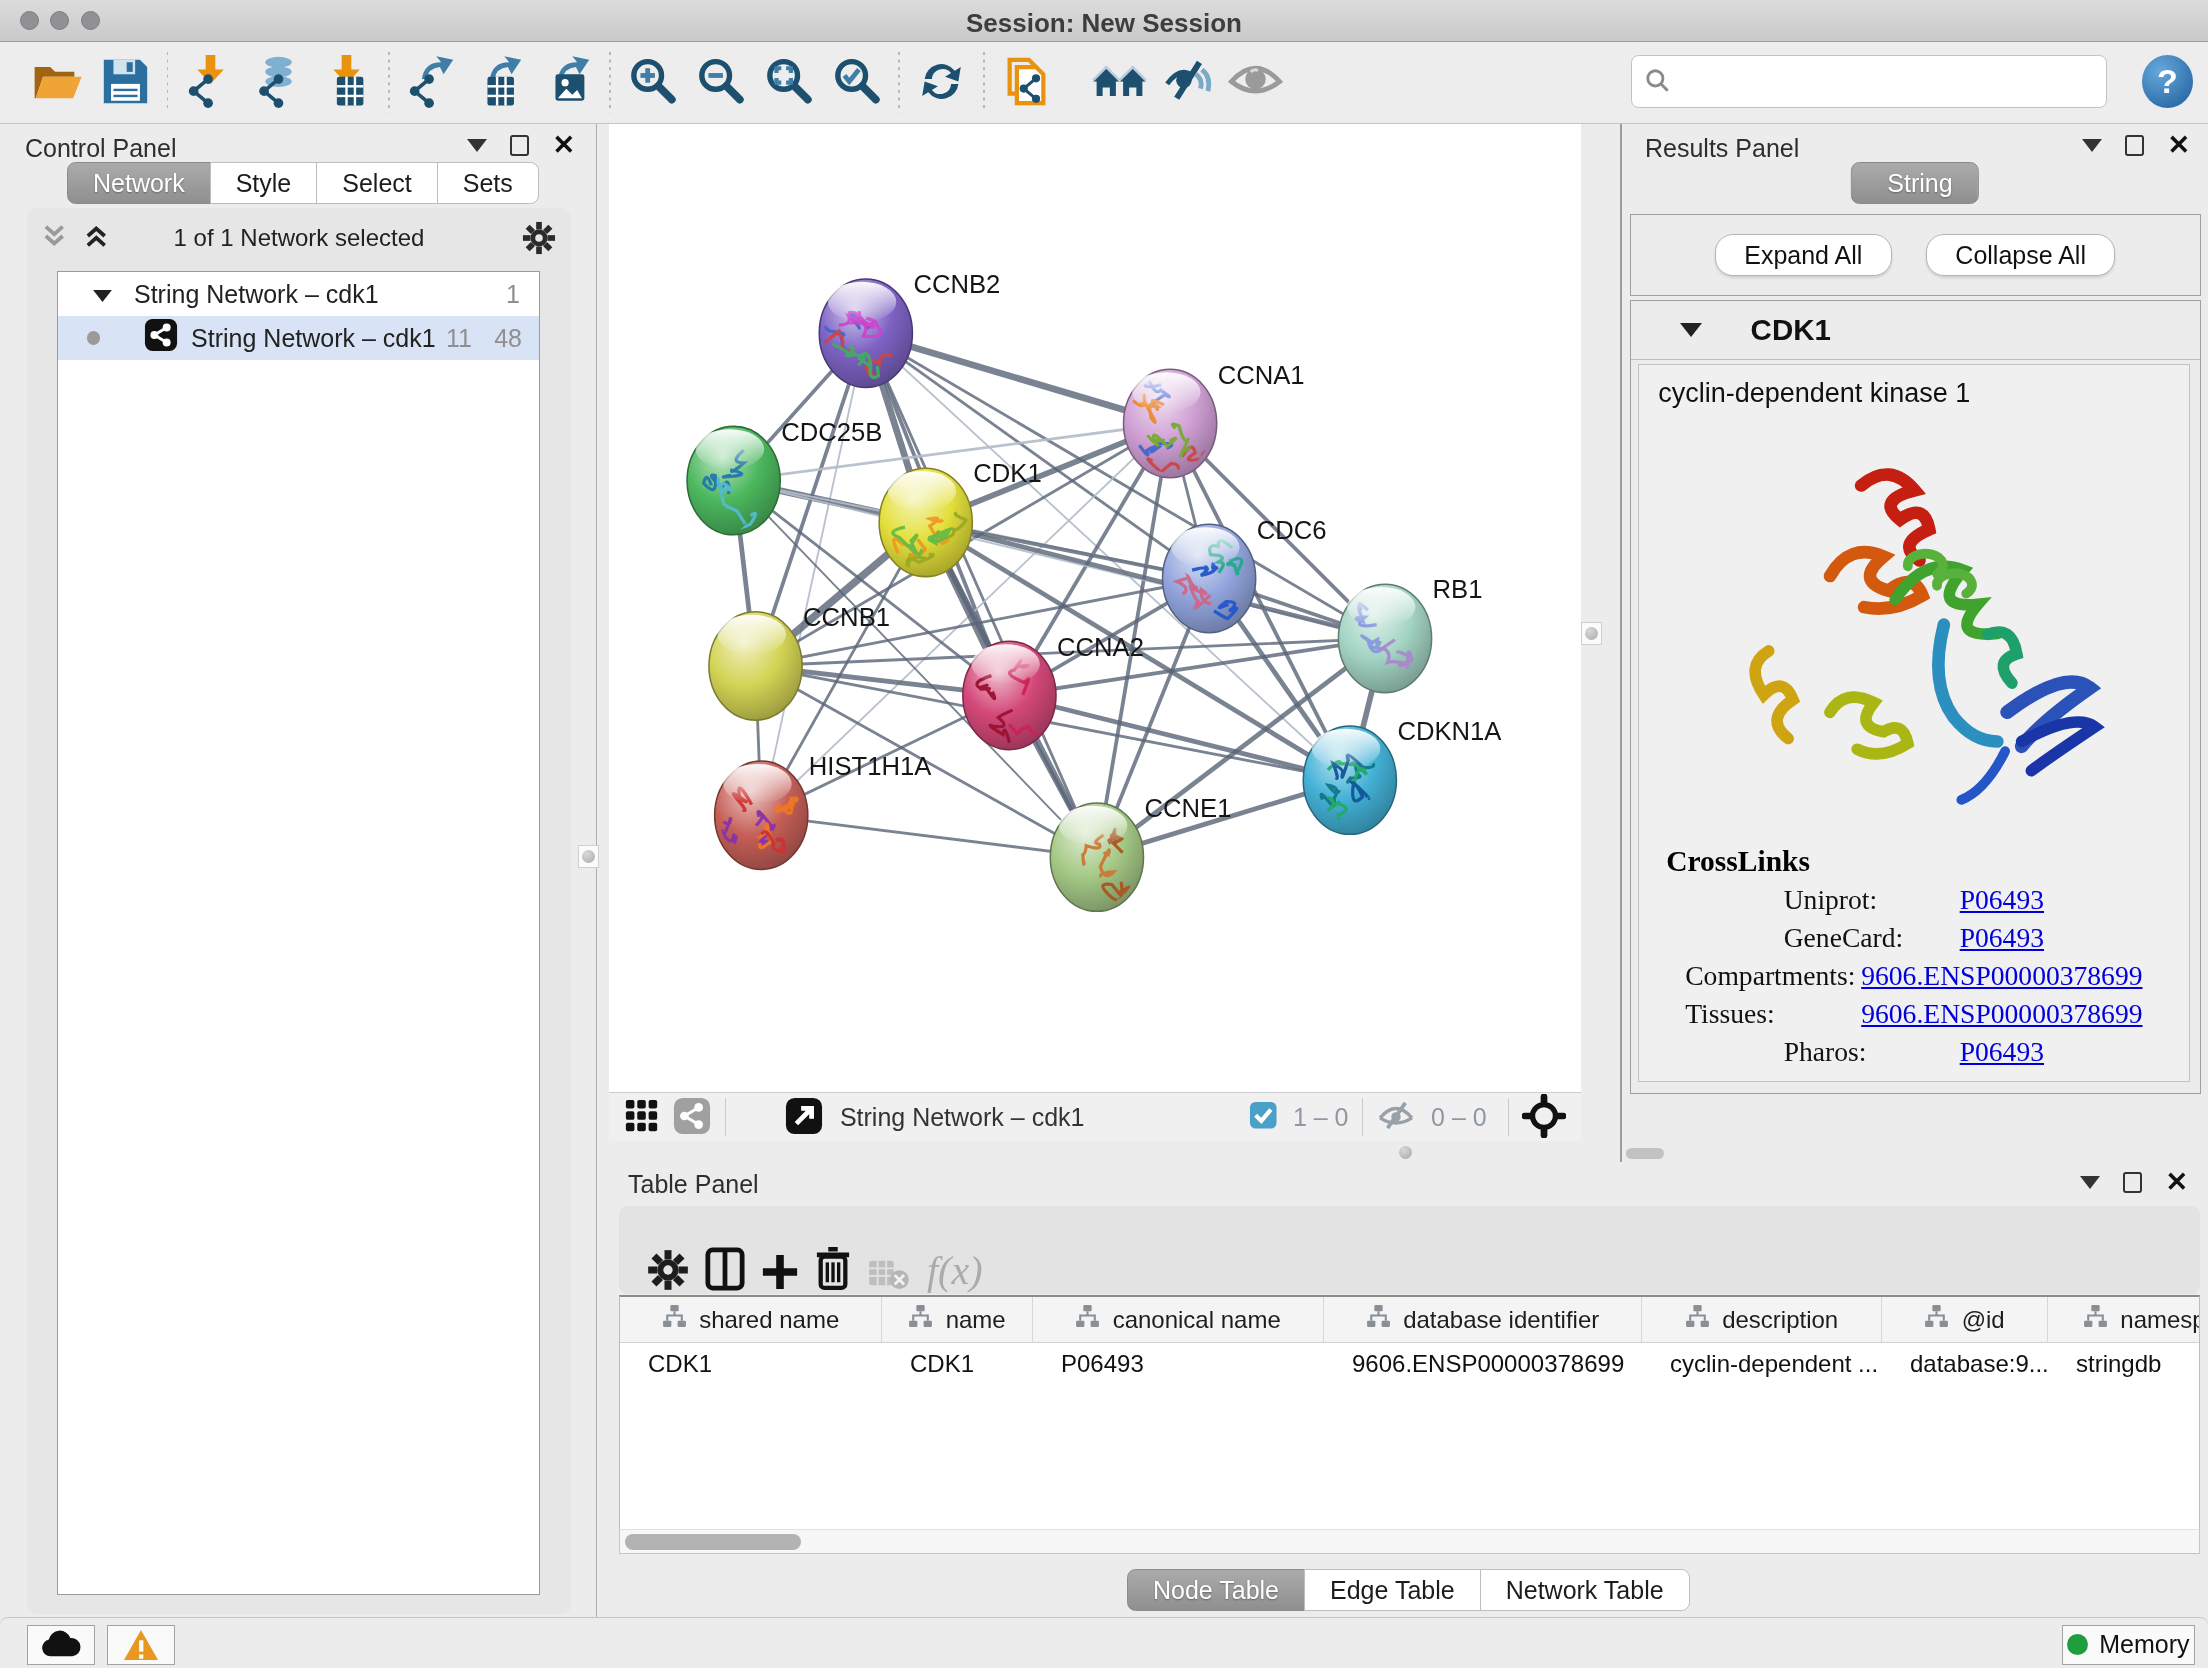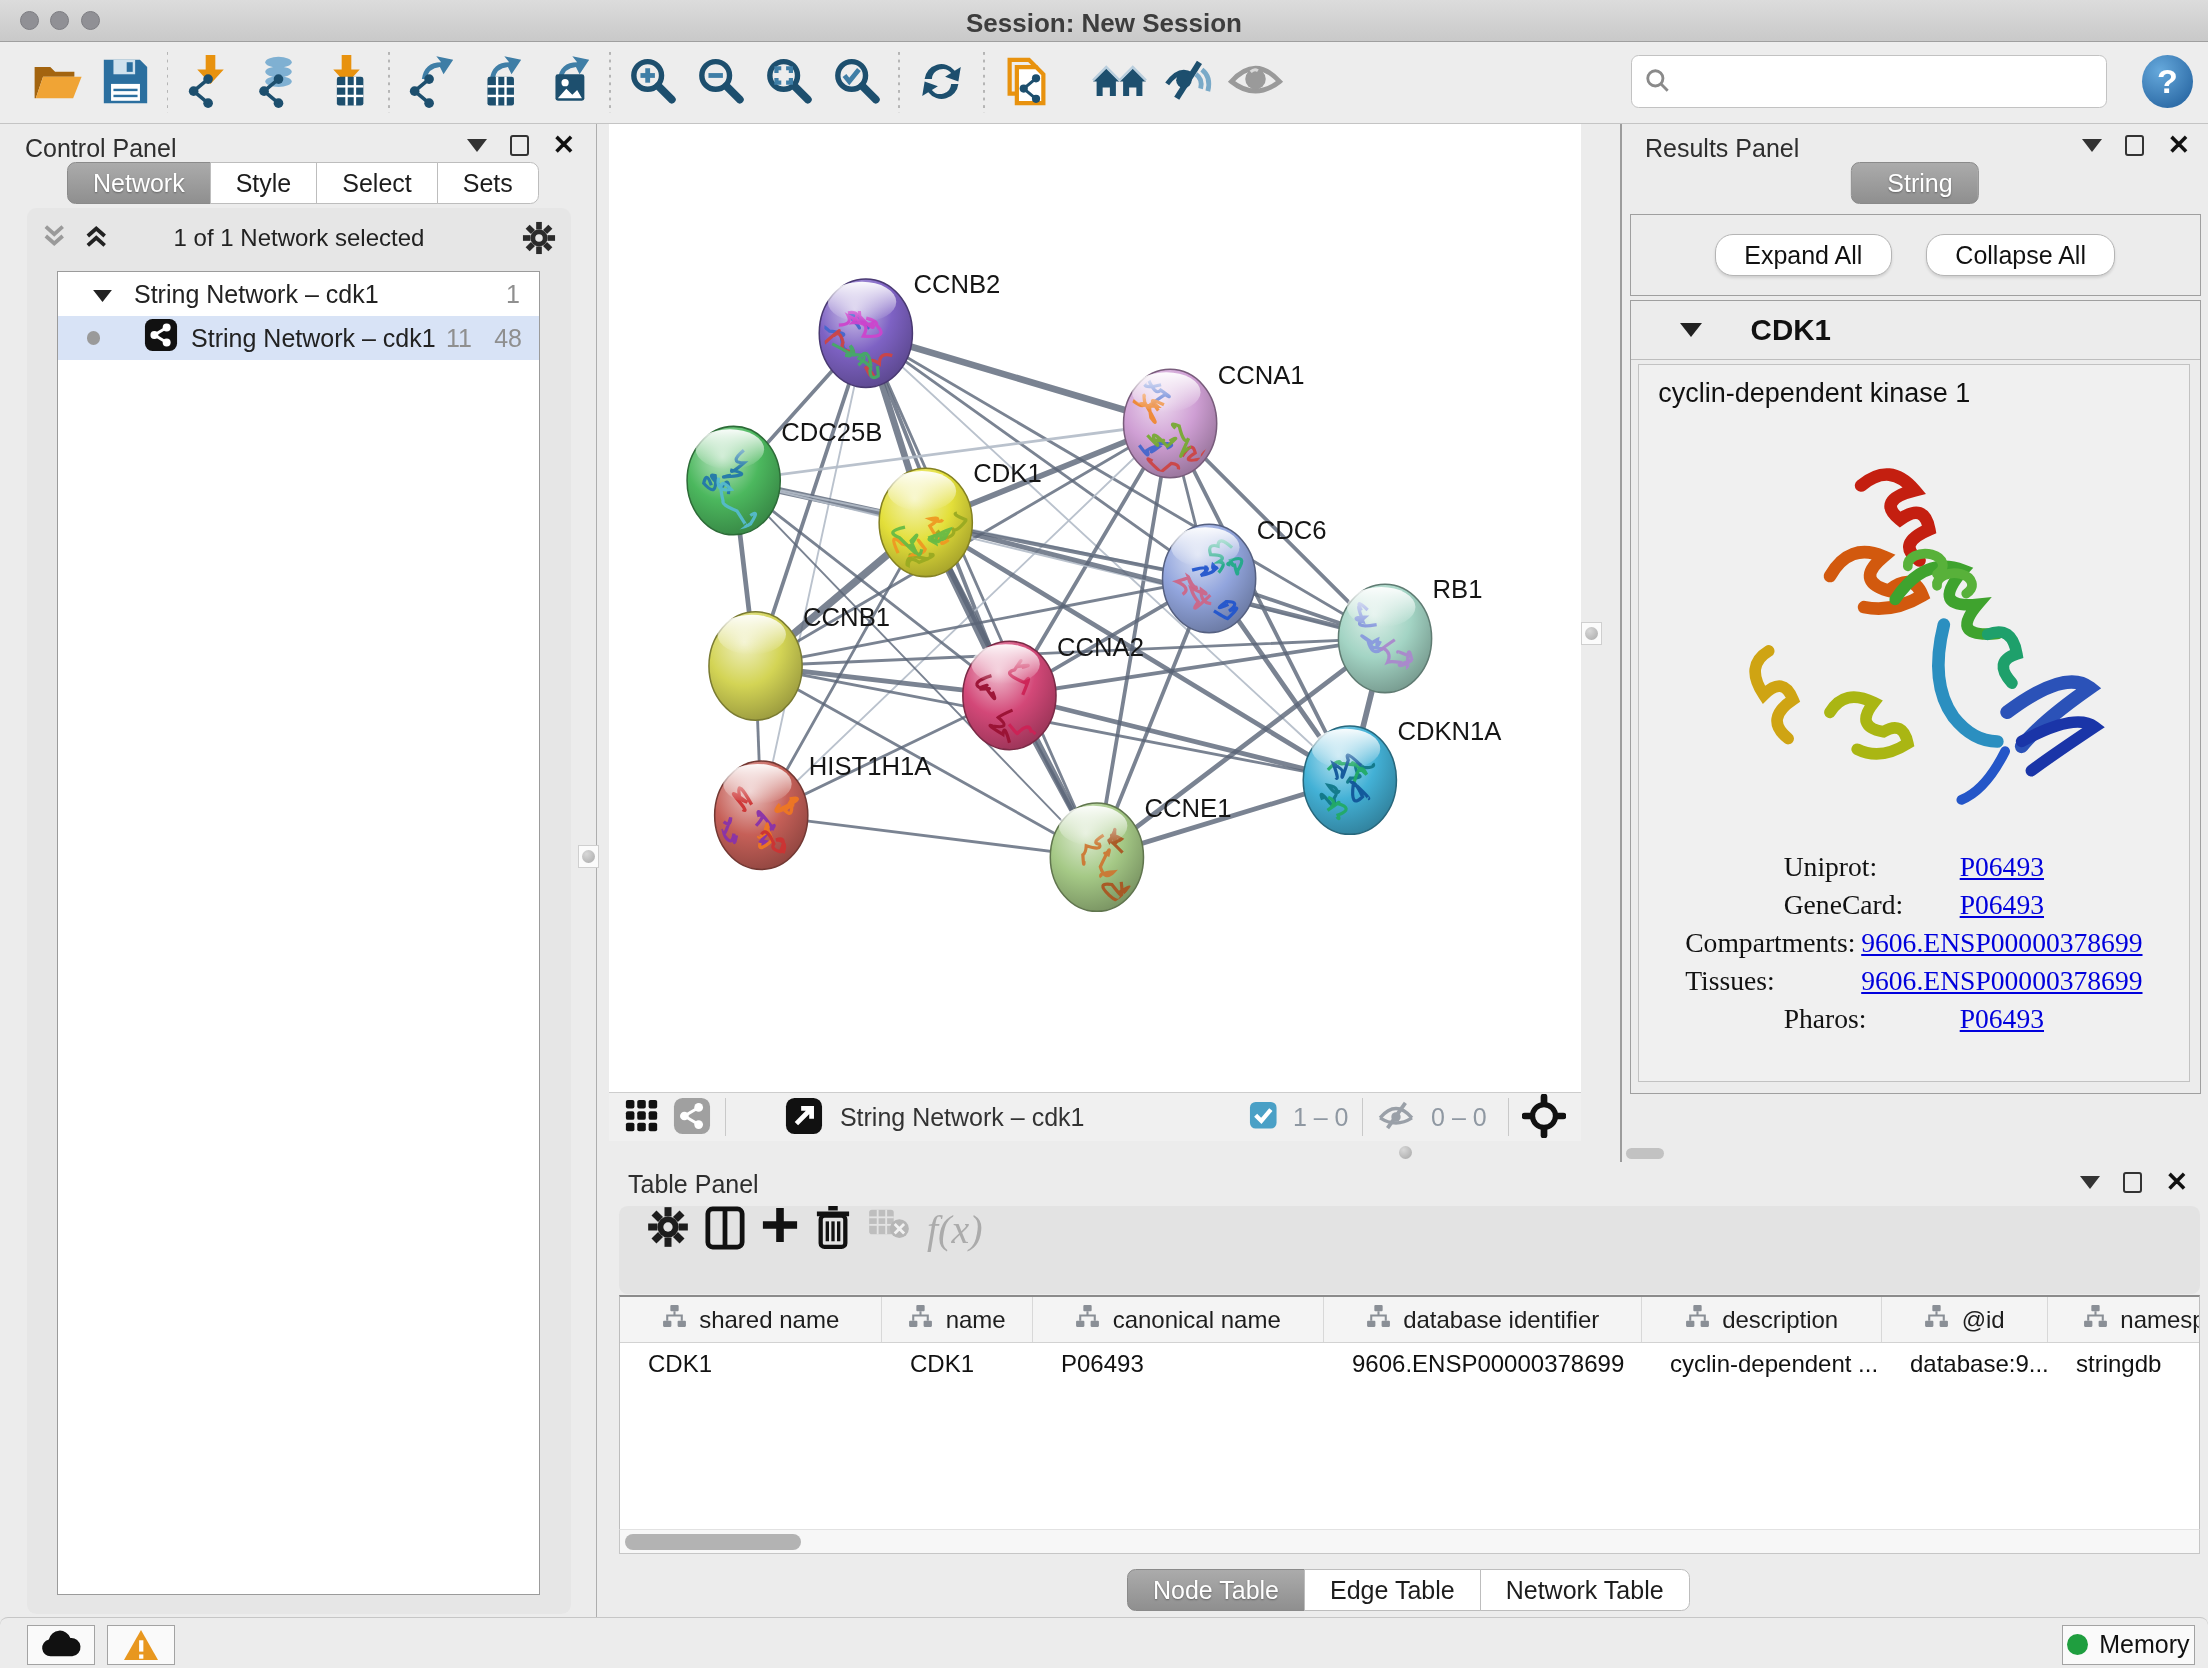--- a/index.html
+++ b/index.html
@@ -102,21 +102,21 @@
   .cl-row { display:flex; margin-top:6px; font-size:27.6px;justify-content:center; }
   .cl-label { width:176px; margin-left:19px; color:#111; }
   .cl-value { color:#0000dd; text-decoration:underline; }
   #rp-scroll-nub { position:absolute; left:3.8px; bottom:3.8px; width:38px; height:11.4px; border-radius:5.7px; background:#c2c2c2; }
 
   
   #table-panel { position:absolute; left:609px; top:1162px; width:1600px; height:455px; background:#ececec; }
   #tp-header { position:absolute; left:19px; top:7.6px; }
   #tp-hicons { right:21px; top:9.5px; }
   #tp-toolbar { position:absolute; left:9.5px; top:44px; width:1581px; height:88px; background:#e3e3e3; border-radius:8.6px;
-    display:flex; align-items:flex-start; gap:16px; padding-left:28.5px; }
+    display:flex; align-items:flex-end; gap:16px; padding-left:28.5px; }
   #fx-label { font-family:"Liberation Serif", serif; font-style:italic; font-size:40px; color:#ababab; }
   #tp-table { position:absolute; left:9.5px; top:133px; width:1581px; height:234px; background:#fff;
     border-top:2.9px solid #8b8b8b; border-left:1px solid #bdbdbd; border-right:1px solid #bdbdbd; overflow:hidden; }
   #tp-cols { display:flex; height:46px; background:#f4f4f4; border-bottom:1.9px solid #d2d2d2; }
   .tp-col { display:flex; align-items:center; justify-content:center; gap:11.4px; font-size:24px; color:#1d1d1d;
     border-right:1px solid #d8d8d8; flex:0 0 auto; overflow:hidden; white-space:nowrap; }
   #tp-row { display:flex; height:42px; align-items:center; }
   .tp-cell { font-size:24px; color:#111; padding-left:28.5px; flex:0 0 auto; overflow:hidden; white-space:nowrap; }
   #tp-hscroll { position:absolute; left:9.5px; top:367px; width:1581px; height:25px; background:#f7f7f7;
     border:1px solid #c6c6c6; border-top:1px solid #e2e2e2; }
@@ -790,20 +790,21 @@
             <path d="M198 138a18 12 0 1 1 30 8M228 158a18 12 0 1 1 30 8" stroke="#58b13a" stroke-width="10"></path>
             <path d="M280 208q25-10 30 20q-25 8-5 30" stroke="#1ea06b" stroke-width="12"></path>
             <path d="M235 198q-15 60 10 95q20 25 45 25" stroke="#2b8fc0" stroke-width="13"></path>
             <path d="M300 288q60-45 85-25q-50 35-70 60" stroke="#2b52b8" stroke-width="14"></path>
             <path d="M315 318q55-30 75-15q-45 30-65 45" stroke="#1a35a8" stroke-width="12"></path>
             <path d="M298 328q-20 40-45 50" stroke="#2456c8" stroke-width="10"></path>
           </g>
         </svg>
       </div>
       <div id="rp-crosslinks">
+        <div id="rp-cl-title">CrossLinks</div>
         <div id="rp-cl-rows">
             <div class="cl-row">
      <span class="cl-label">Uniprot:</span>
      <span class="cl-value">P06493</span>
             </div>
             <div class="cl-row">
      <span class="cl-label">GeneCard:</span>
      <span class="cl-value">P06493</span>
             </div>
             <div class="cl-row">

